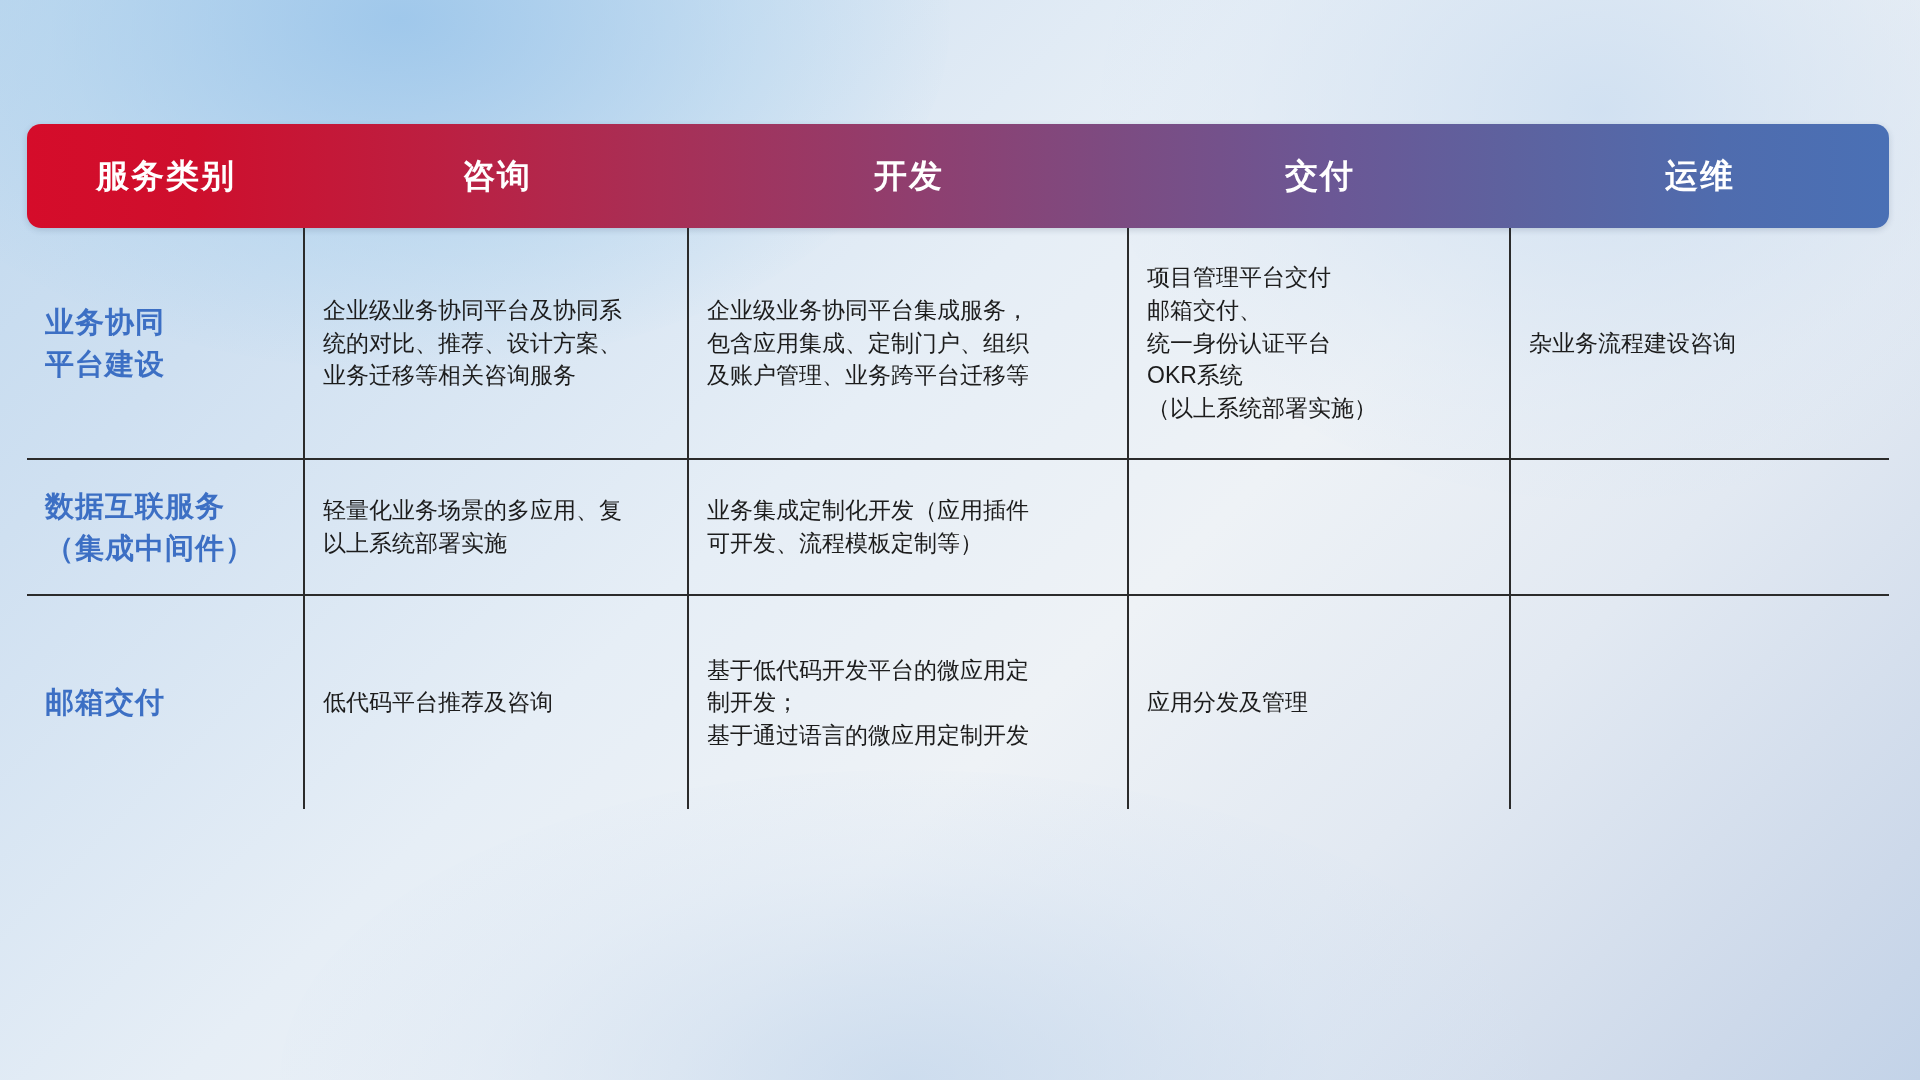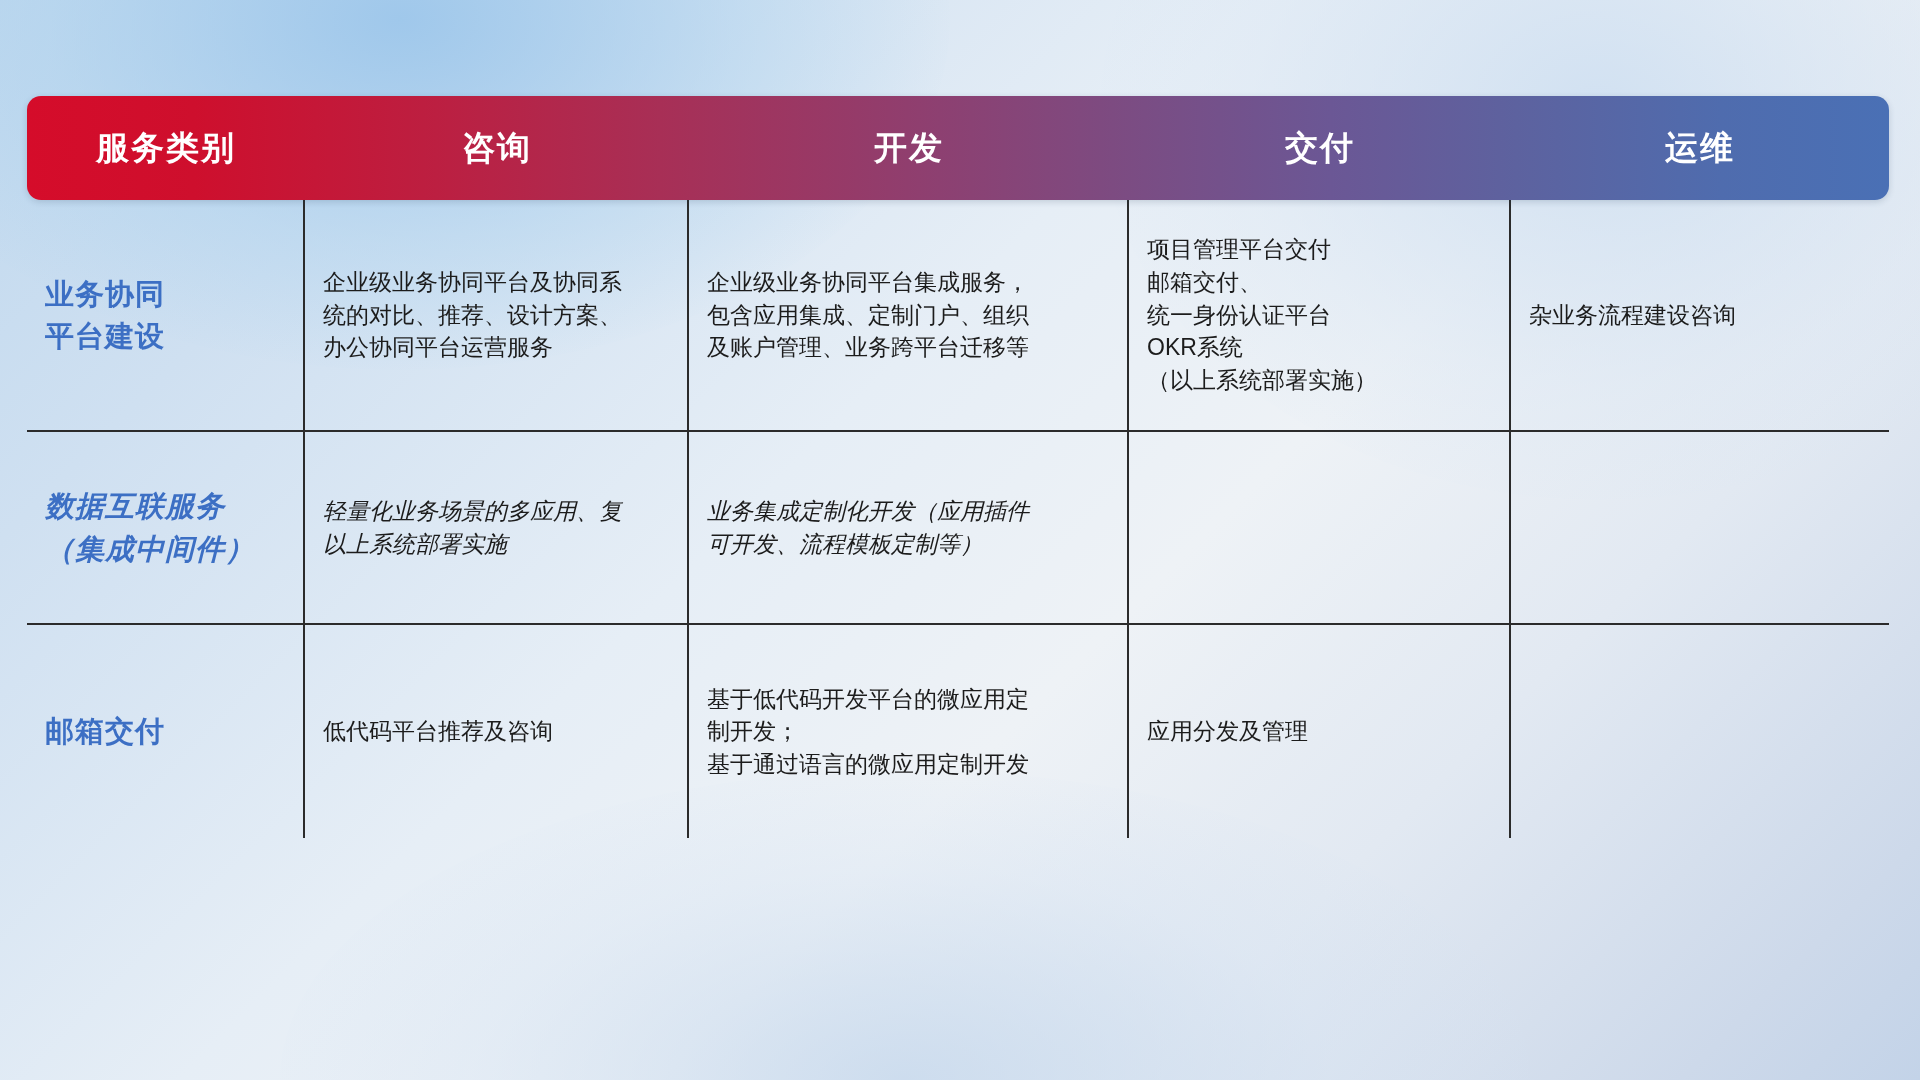--- a/index.html
+++ b/index.html
@@ -33,21 +33,21 @@
   }
   .bg-glow-c {
     width: 1250px; height: 620px;
     left: 280px; bottom: -310px;
     background: radial-gradient(ellipse at center, rgba(196,215,236,0.75) 0%, rgba(213,227,243,0.35) 48%, rgba(226,235,246,0) 75%);
   }
 
   .table-wrap {
     position: absolute;
     left: 27px;
-    top: 96px;
+    top: 124px;
     width: 1862px;
     height: 842px;
   }
 
   table.svc {
     width: 100%;
     border-collapse: separate;
     border-spacing: 0;
     table-layout: fixed;
   }
@@ -117,21 +117,21 @@
   
   tbody td.sep {
     border-right: 2px solid #2b2b2b;
   }
   
   tbody tr.hsep > td {
     border-bottom: 2px solid #2b2b2b;
   }
 
   .r1 { height: 232px; }
-  .r2 { height: 193px; font-style: italic; }
+  .r2 { height: 136px; }
   .r3 { height: 213px; }
 
   
   col.c0 { width: 278px; }
   col.c1 { width: 384px; }
   col.c2 { width: 440px; }
   col.c3 { width: 382px; }
   col.c4 { width: 378px; }
 </style>
 </head>
@@ -169,21 +169,21 @@
           <span class="hlabel">运维</span>
         </th>
       </tr>
     </thead>
     <tbody>
       <tr class="row r1 hsep">
         <td class="cat sep">业务协同
 平台建设</td>
         <td class="sep">企业级业务协同平台及协同系
 统的对比、推荐、设计方案、
-办公协同平台运营服务</td>
+业务迁移等相关咨询服务</td>
         <td class="sep">企业级业务协同平台集成服务，
 包含应用集成、定制门户、组织
 及账户管理、业务跨平台迁移等</td>
         <td class="sep">项目管理平台交付
 邮箱交付、
 统一身份认证平台
 OKR系统
 （以上系统部署实施）</td>
         <td>杂业务流程建设咨询</td>
       </tr>

